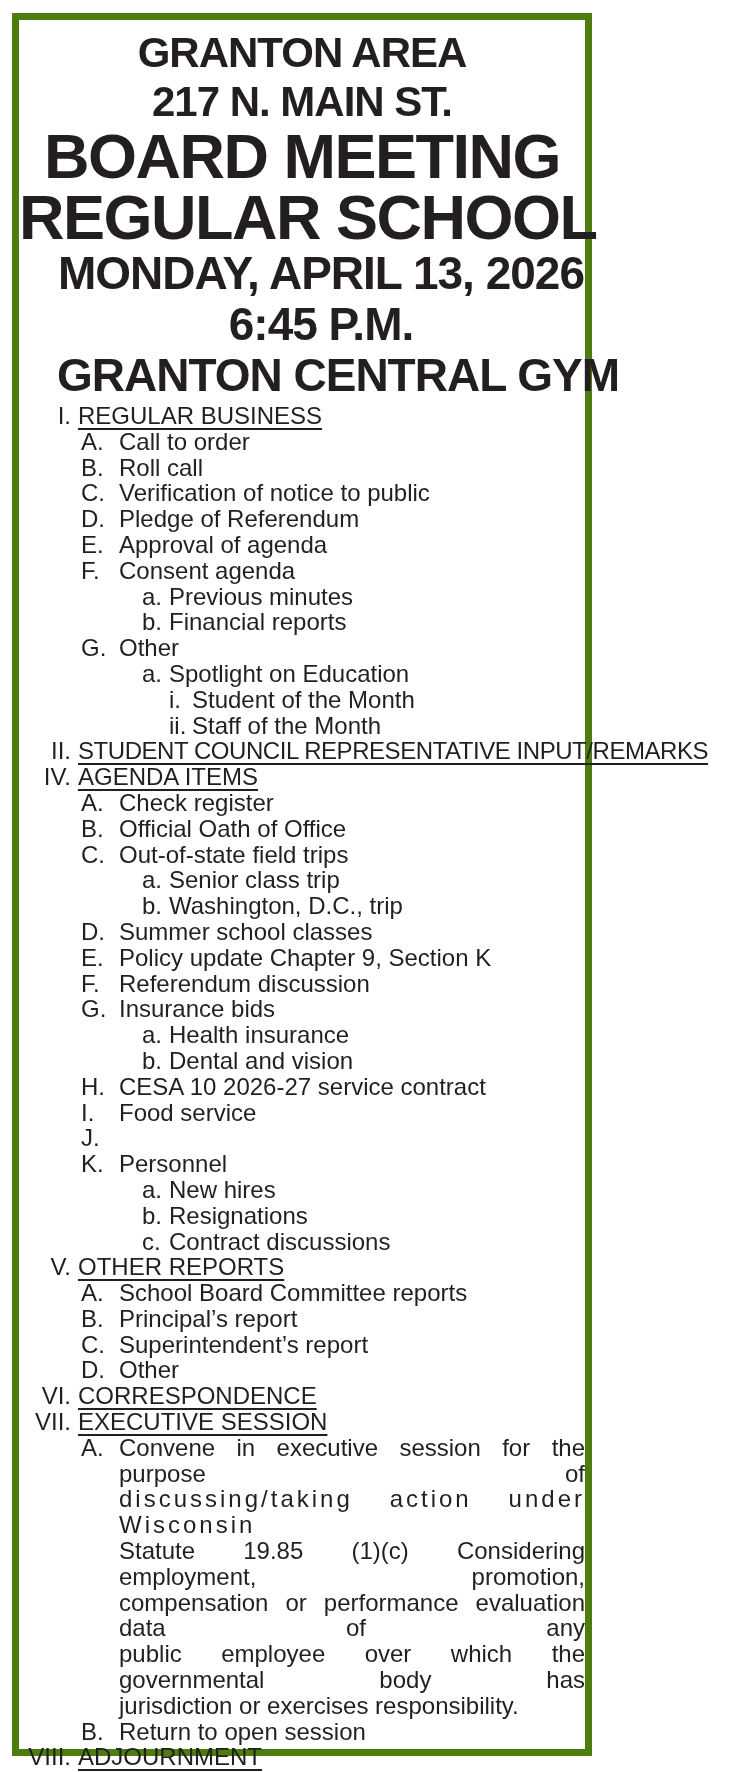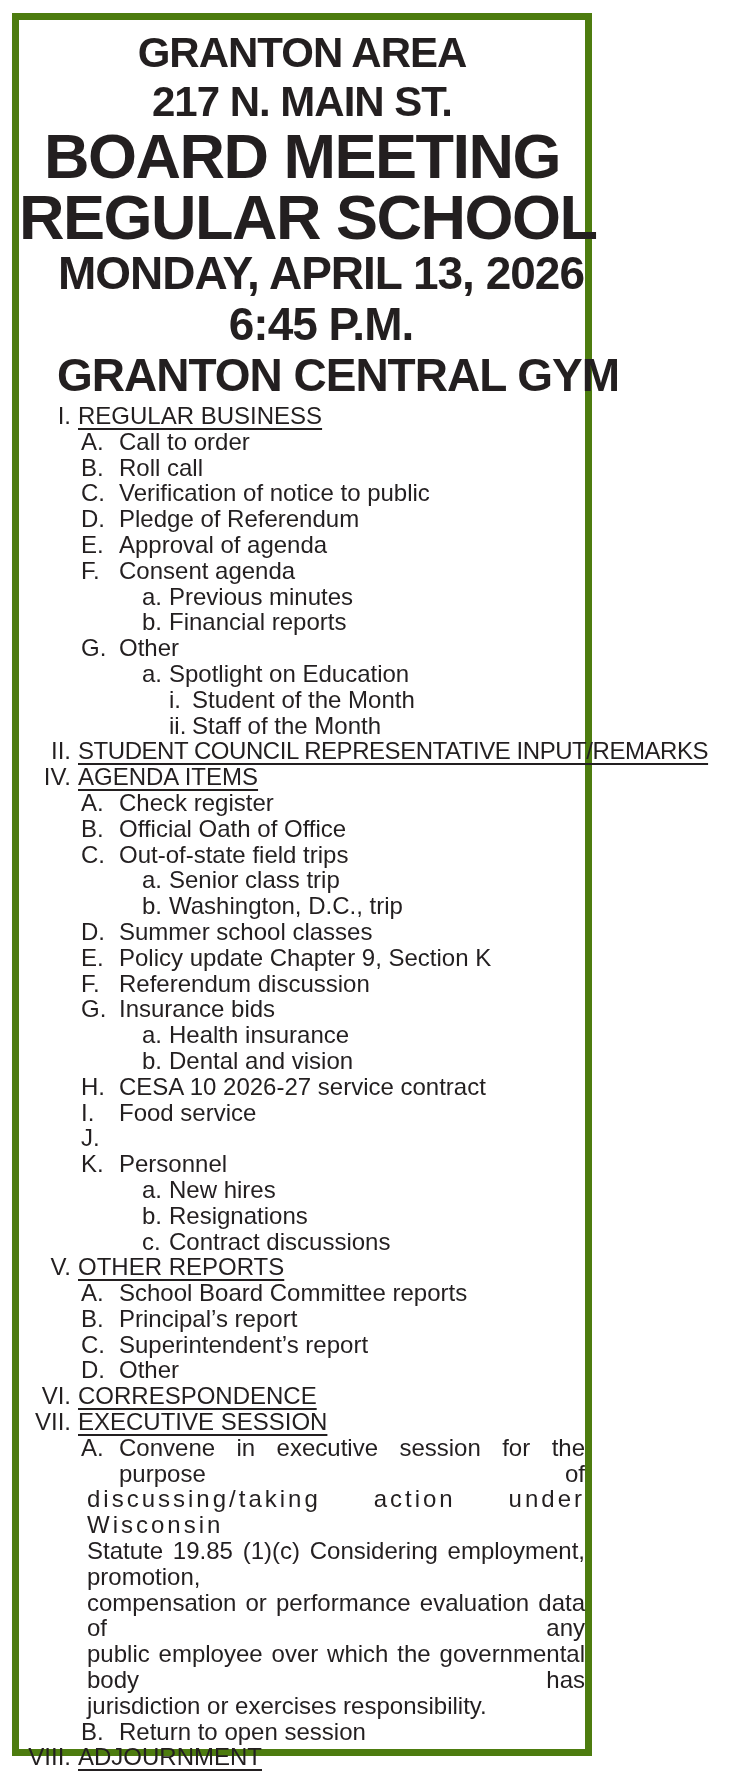--- a/index.html
+++ b/index.html
@@ -28,21 +28,21 @@
 
   
   .outline { margin-top:2px; }
   .row { display:flex; font-size:24px; line-height:25.8px; }
   .lbl { flex:0 0 auto; }
   .txt { white-space:nowrap; }
   .lvl1 .lbl { margin-left:8px;   width:44px; text-align:right; margin-right:7px; }
   .lvl2 .lbl { margin-left:62px;  width:38px; }
   .lvl3 .lbl { margin-left:123px; width:27px; }
   .lvl4 .lbl { margin-left:150px; width:23px; }
-  .lvl0 .txt { margin-left:68px; }
+  .lvl0 .txt { margin-left:100px; }
   .underline .txt {
     text-decoration:underline;
     text-decoration-thickness:2px;
     text-underline-offset:4px;
   }
   .justify .txt {
     flex:1 1 auto;
     white-space:normal;
     text-align:justify;
     text-align-last:justify;

